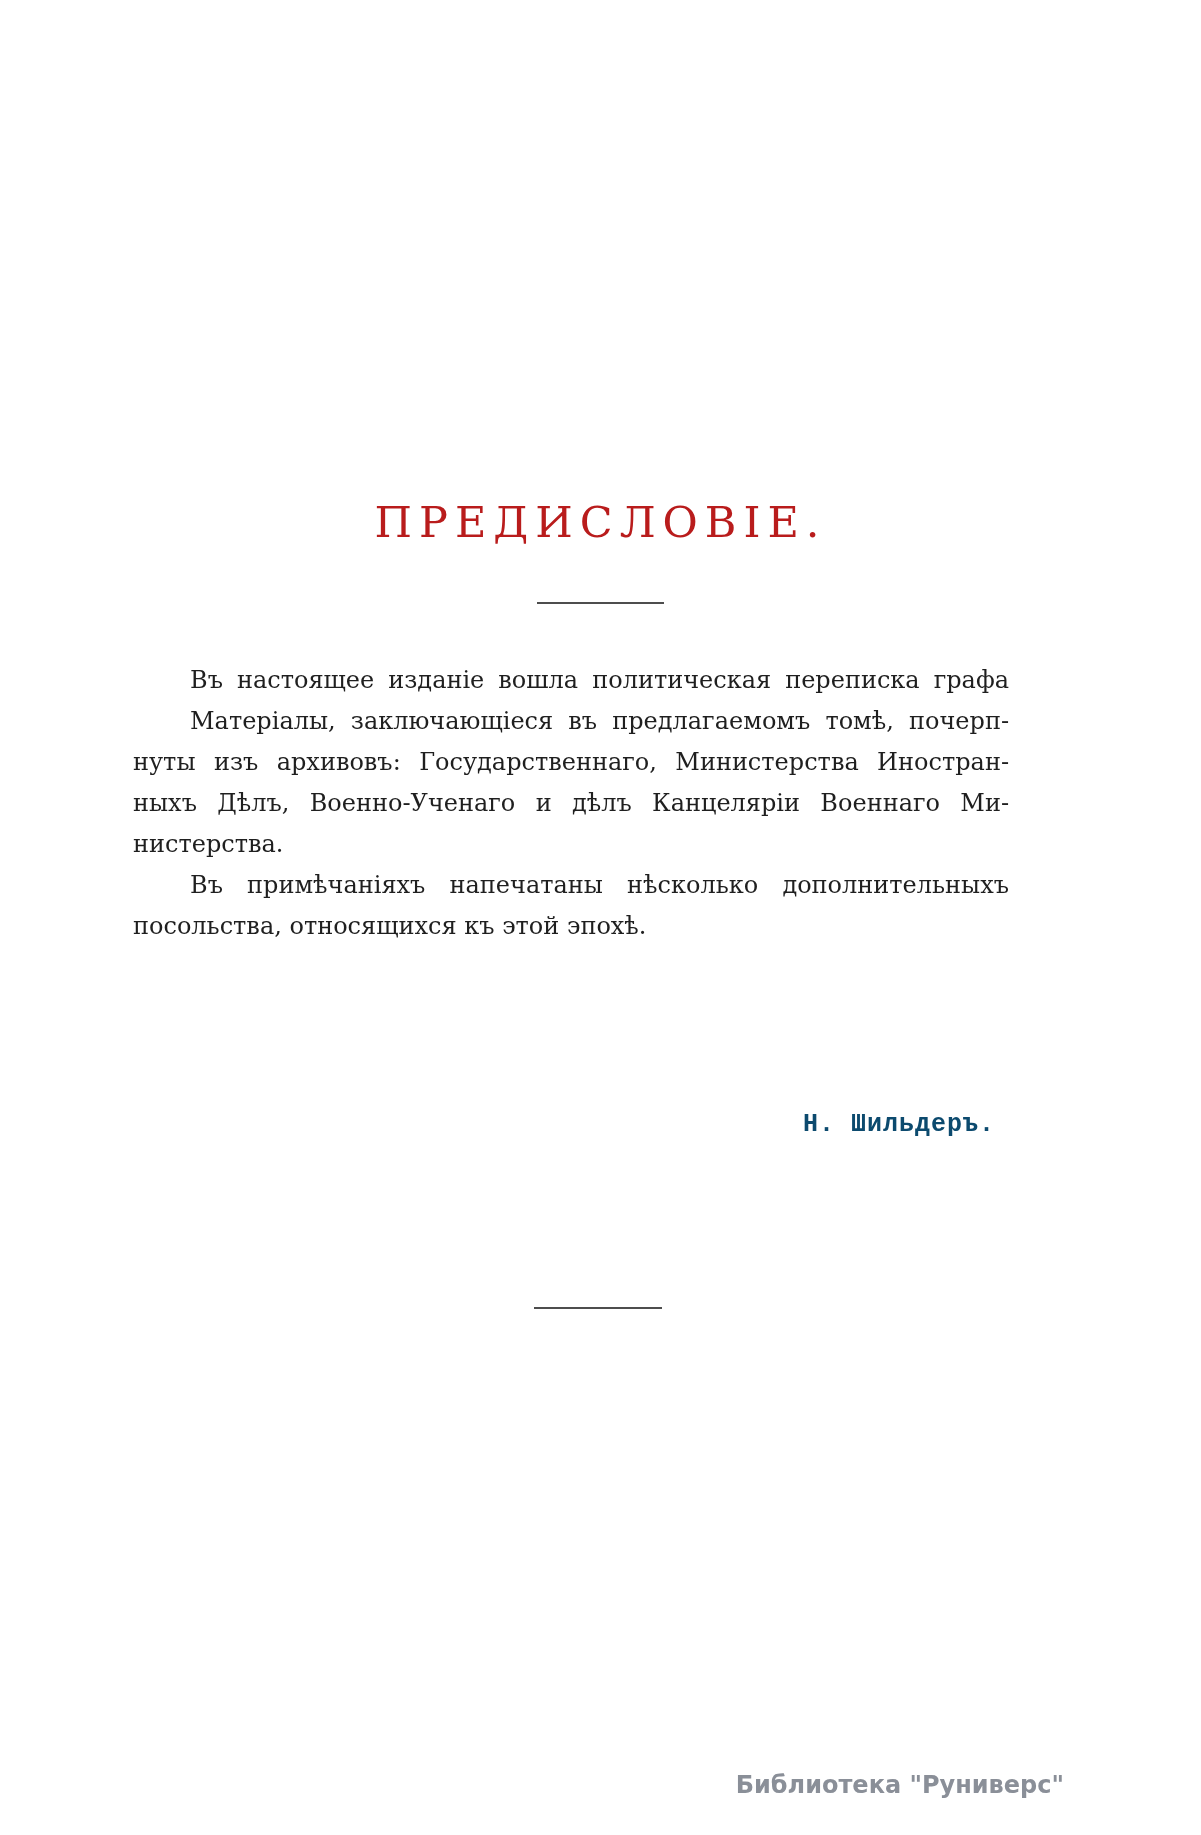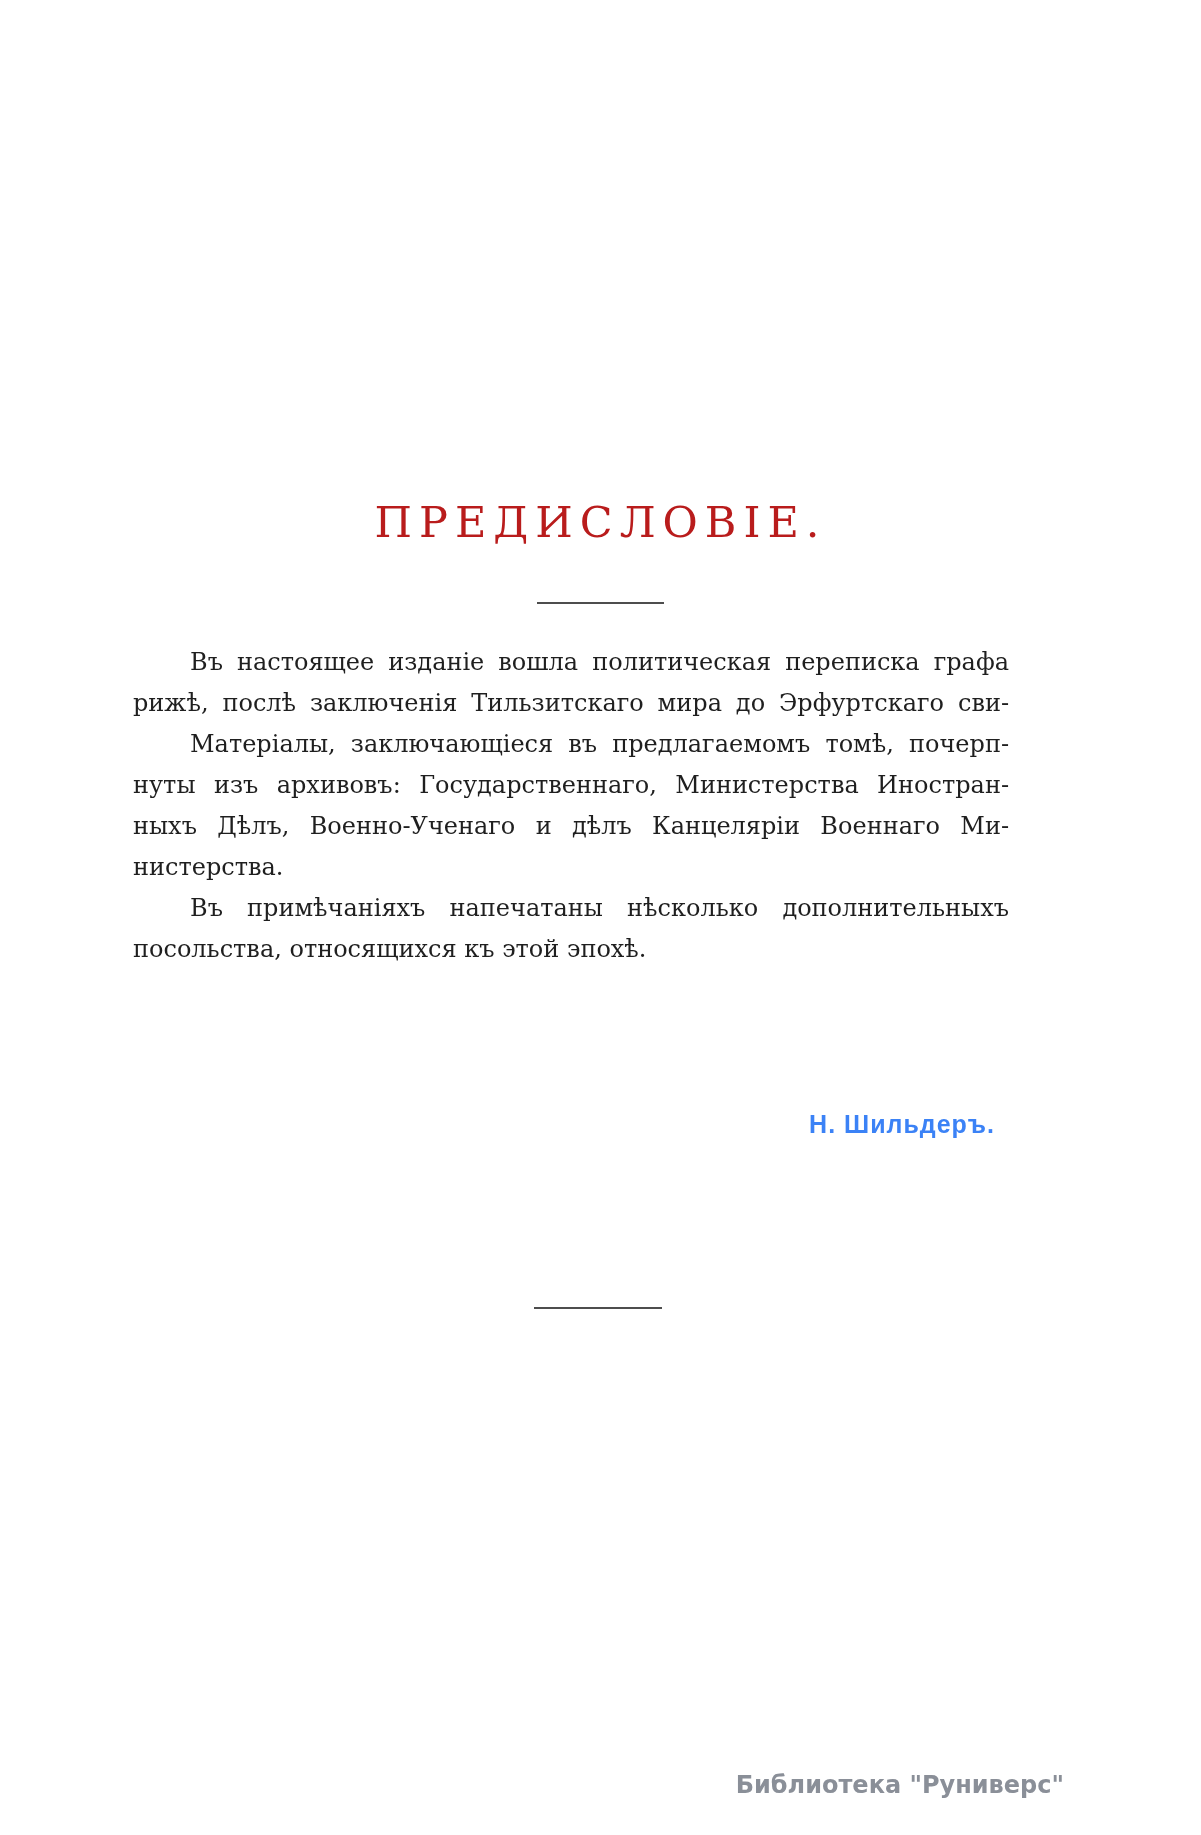--- a/index.html
+++ b/index.html
@@ -39,21 +39,21 @@
     width: 127px;
   }
   .rule-bottom {
     left: 534px;
     top: 1307px;
     width: 128px;
   }
   .textblock {
     position: absolute;
     left: 133px;
-    top: 642px;
+    top: 660px;
     width: 876px;
     font-size: 24px;
     line-height: 41px;
     color: #1f1f1f;
   }
   .para {
     margin: 0;
   }
   .line {
     height: 41px;
@@ -63,25 +63,25 @@
     text-align: justify;
     text-align-last: justify;
   }
   .line.indent {
     text-indent: 57px;
   }
   .signature {
     position: absolute;
     top: 1110px;
     right: 206px;
-    font-family: Liberation Sans, sans-serif;
+    font-family: Liberation Mono, monospace;
     font-weight: bold;
     font-size: 25px;
     letter-spacing: 1px;
-    color: #3b82f6;
+    color: #0c4a6e;
   }
   .watermark {
     position: absolute;
     top: 1771px;
     right: 137px;
     font-family: "DejaVu Sans", "Liberation Sans", sans-serif;
     font-weight: bold;
     font-size: 24px;
     color: #8a8f98;
   }
@@ -92,21 +92,20 @@
 <div class="page">
 
   <h1 class="title">ПРЕДИСЛОВІЕ.</h1>
 
   <div class="rule rule-top"></div>
 
   <div class="textblock">
 
     <div class="para">
       <div class="line j indent">Въ настоящее изданіе вошла политическая переписка графа</div>
-      <div class="line j">рижѣ, послѣ заключенія Тильзитскаго мира до Эрфуртскаго сви-</div>
     </div>
 
     <div class="para">
       <div class="line j indent">Матеріалы, заключающіеся въ предлагаемомъ томѣ, почерп-</div>
       <div class="line j">нуты изъ архивовъ: Государственнаго, Министерства Иностран-</div>
       <div class="line j">ныхъ Дѣлъ, Военно-Ученаго и дѣлъ Канцеляріи Военнаго Ми-</div>
       <div class="line">нистерства.</div>
     </div>
 
     <div class="para">

